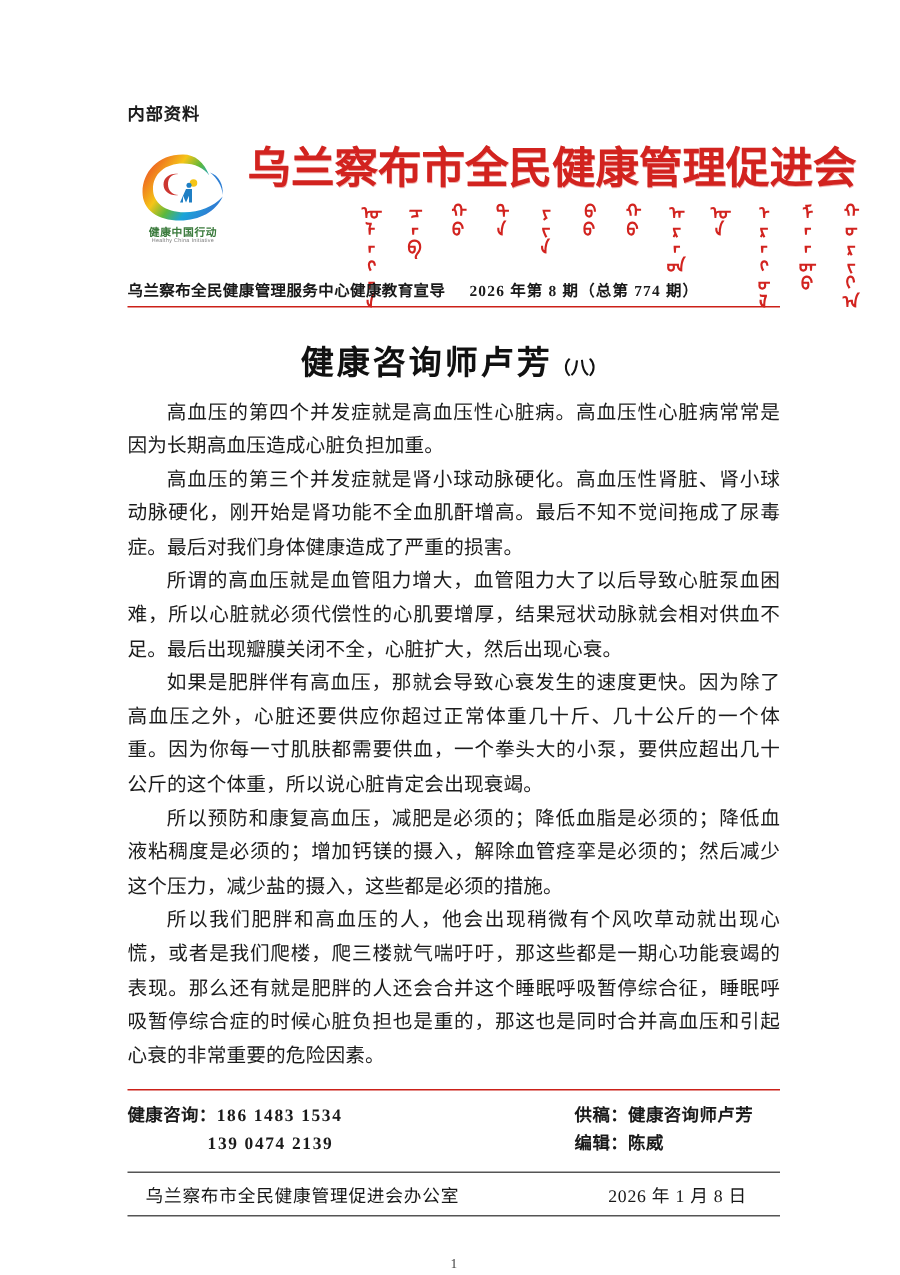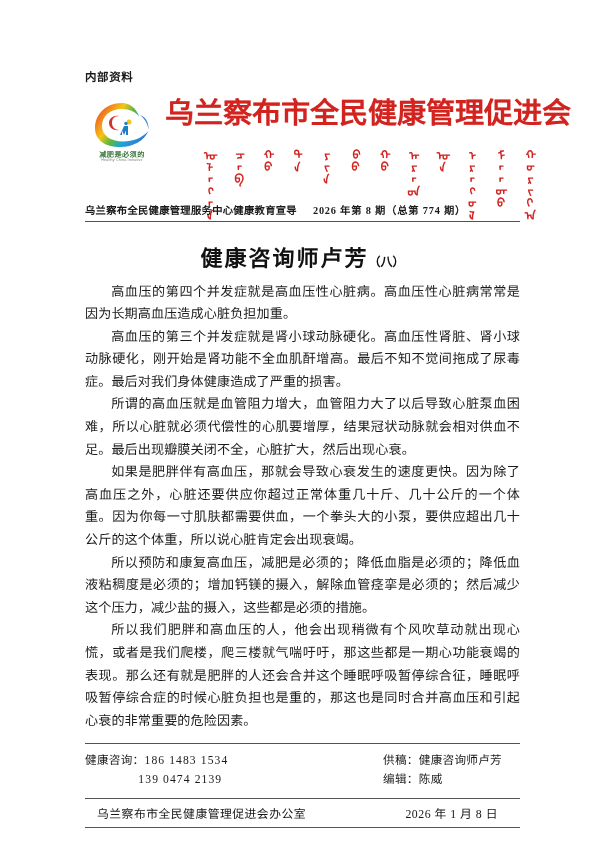--- a/index.html
+++ b/index.html
@@ -77,22 +77,21 @@
     letter-spacing: 0.2px;
     line-height: 1;
     white-space: nowrap;
   }
 
   .title-block {
     flex: 1 1 auto;
     padding-left: 6px;
     display: flex;
     flex-direction: column;
-    align-items: center;
-    gap: 14px;
+    align-items: flex-end;
   }
   .org-title {
     font-family: "Liberation Sans", "DejaVu Sans", sans-serif;
     font-weight: bold;
     font-size: 29px;
     color: #d2231f;
     letter-spacing: 0px;
     line-height: 1.08;
     white-space: nowrap;
     text-shadow: 0.4px 0.4px 0 rgba(210,35,31,0.35);
@@ -122,21 +121,21 @@
     align-items: baseline;
     font-size: 10.3px;
     font-weight: bold;
     letter-spacing: 0.3px;
     color: #1a1a1a;
     margin-top: 9px;
     padding-bottom: 4px;
     white-space: nowrap;
   }
   .issue-left { flex: 0 0 auto; }
-  .issue-right { margin-left: 16px; flex: 0 0 auto; letter-spacing: 0.8px; margin-top: 17px; }
+  .issue-right { margin-left: 16px; flex: 0 0 auto; letter-spacing: 0.8px; }
 
   .rule-red {
     height: 0;
     border-top: 1.6px solid #cc2119;
     margin: 0 0 0 0;
   }
 
   
   .article-title {
     text-align: center;
@@ -173,21 +172,21 @@
     margin-top: 11px;
   }
   .contact {
     display: flex;
     justify-content: space-between;
     font-size: 11.6px;
     line-height: 19px;
     padding-top: 7px;
     color: #1a1a1a;
   }
-  .contact-col { flex: 0 0 auto; }
+  .contact-col { flex: 0 0 auto; font-weight: bold; }
   .contact-col.right { padding-right: 18px; }
   .contact-row { white-space: nowrap; letter-spacing: 0.3px; }
   .contact-row .indent { display: inline-block; width: 4.6em; }
   .phone { letter-spacing: 1.1px; }
 
   
   .bottom-rule-top {
     border-top: 1.3px solid #555;
     margin-top: 9px;
   }
@@ -245,21 +244,21 @@
                    C100 76 82 83 62 83 C36 83 20 70 20 52 C20 32 36 18 60 18
                    C76 18 88 24 95 34 C88 16 76 6 60 6 Z" fill="url(#swoosh)"></path>
           <path d="M96 30 C106 38 112 48 113 60 C114 46 108 34 96 30 Z" fill="#2e7fd4"></path>
           <path d="M34 46 C34 36 44 30 54 32 C44 32 40 38 40 46 C40 54 46 60 54 60
                    C44 62 34 56 34 46 Z" fill="#c7201a" opacity="0.9"></path>
           <circle cx="74" cy="44" r="5" fill="#f5c518"></circle>
           <path d="M64 52 l8 0 l0 18 l-4 0 l0 -9 l-4 9 l-4 -9 l0 9 l-4 0 Z" fill="#1f7fc4"></path>
           <circle cx="68" cy="47" r="3.4" fill="#1f7fc4"></circle>
         </svg>
       </div>
-      <div class="logo-caption">减肥是必须的</div>
+      <div class="logo-caption">健康中国行动</div>
       <div class="logo-caption-en">Healthy China Initiative</div>
     </div>
 
     <div class="title-block">
       <div class="org-title">乌兰察布市全民健康管理促进会</div>
       <div class="mongolian-row">
         <span class="mong-glyph">ᠤᠯᠠᠭᠠᠨ</span>
         <span class="mong-glyph">ᠴᠠᠪ</span>
         <span class="mong-glyph">ᠬᠣ</span>
         <span class="mong-glyph">ᠲᠠ</span>

